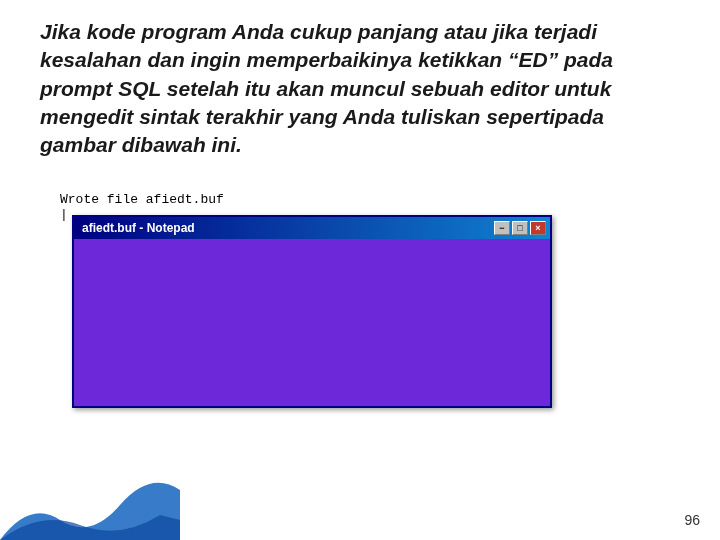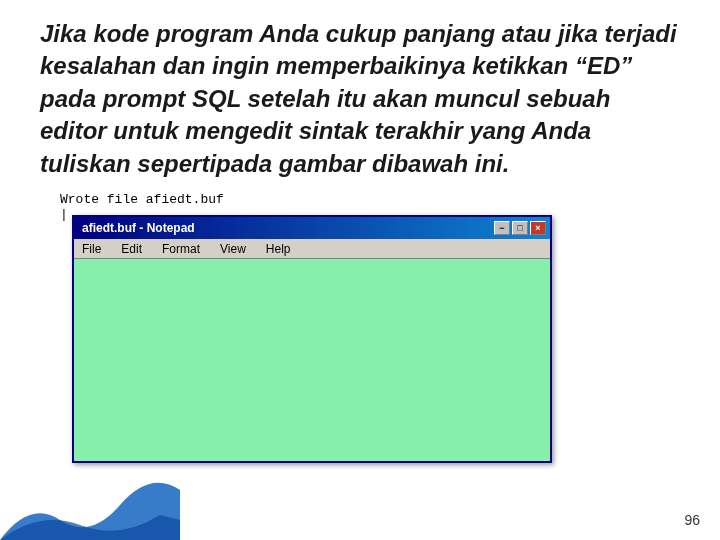--- a/index.html
+++ b/index.html
@@ -18,21 +18,21 @@
       height: 540px;
       background: #ffffff;
       position: relative;
     }
 
     .main-text {
       position: absolute;
       top: 18px;
       left: 40px;
       right: 40px;
-      font-size: 24px;
+      font-size: 21px;
       font-weight: bold;
       font-family: 'Arial Black', Arial, sans-serif;
       line-height: 1.35;
       color: #1a1a1a;
       font-style: italic;
     }
 
     .sql-prompt-area {
       position: absolute;
       top: 192px;
@@ -41,23 +41,23 @@
       font-size: 13px;
       color: #000000;
     }
 
     
     .notepad-window {
       position: absolute;
       top: 215px;
       left: 72px;
       width: 480px;
-      height: 248px;
+      height: 193px;
       border: 2px solid #000080;
-      background: #86efac;
+      background: #6d28d9;
       box-shadow: 2px 2px 5px rgba(0,0,0,0.4);
     }
 
     .notepad-titlebar {
       background: linear-gradient(to right, #000080, #1084d0);
       height: 22px;
       display: flex;
       align-items: center;
       justify-content: space-between;
       padding: 0 4px 0 8px;
@@ -189,27 +189,20 @@
 
     <div class="notepad-titlebar">
       <span class="titlebar-title">afiedt.buf - Notepad</span>
       <div class="titlebar-buttons">
         <div class="titlebar-btn">−</div>
         <div class="titlebar-btn">□</div>
         <div class="titlebar-btn" style="background:#c0392b; color:white;">×</div>
       </div>
     </div>
 
-    <div class="notepad-menubar">
-      <span class="menu-item">File</span>
-      <span class="menu-item">Edit</span>
-      <span class="menu-item">Format</span>
-      <span class="menu-item">View</span>
-      <span class="menu-item">Help</span>
-    </div>
 
   </div>
 
   <div class="wave-decoration">
     <svg width="180" height="90" viewBox="0 0 180 90" xmlns="http://www.w3.org/2000/svg">
       <path d="M0,90 Q30,50 60,70 Q90,90 120,55 Q150,20 180,40 L180,90 Z" fill="#1565c0" opacity="0.85"></path>
       <path d="M0,90 Q40,60 80,75 Q120,90 160,65 L180,70 L180,90 Z" fill="#0d47a1" opacity="0.7"></path>
     </svg>
   </div>
 

